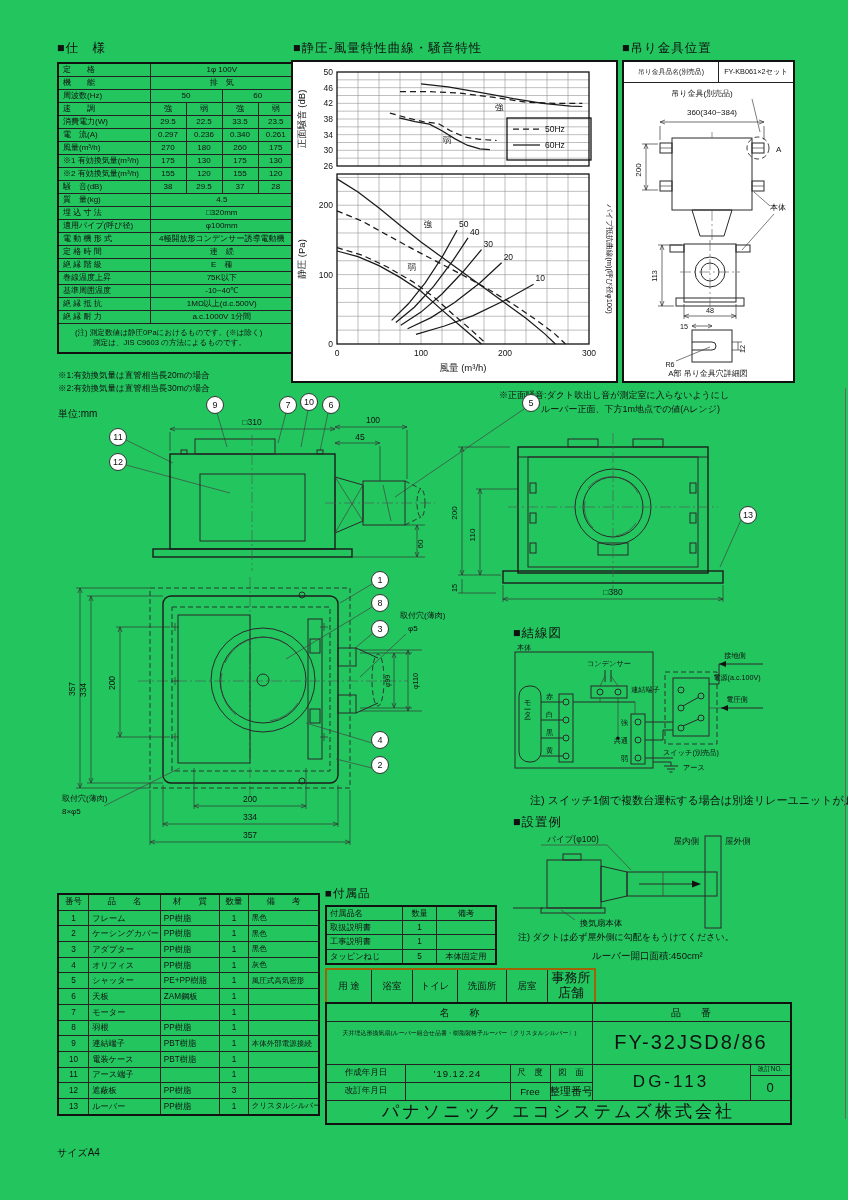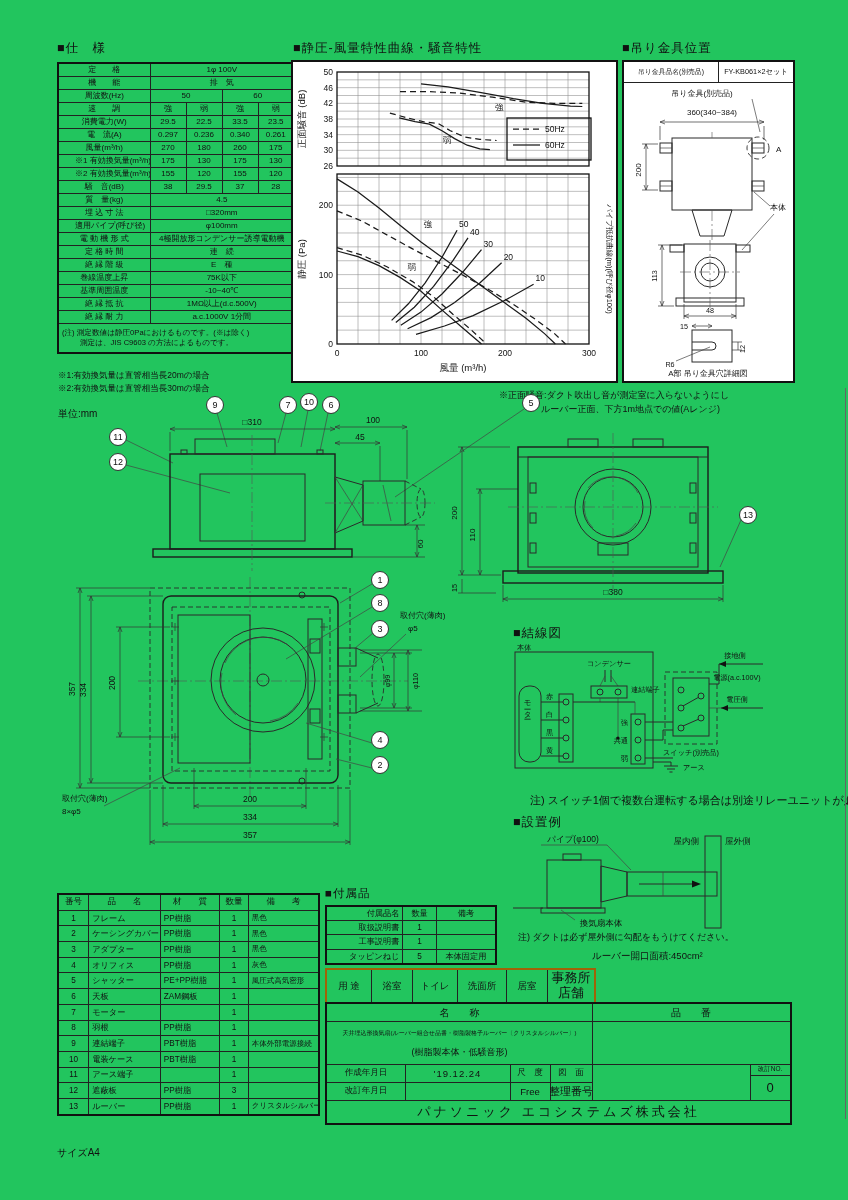--- a/index.html
+++ b/index.html
@@ -5,32 +5,32 @@
   html,body{margin:0;padding:0;background:#e8e8e8}
   .page{position:relative;width:848px;height:1200px;background:#22c55e;font-family:"Liberation Sans",sans-serif;color:#111;overflow:hidden}
   .abs{position:absolute}
   .sec-title{position:absolute;font-size:12.5px;letter-spacing:1px;white-space:nowrap}
   .box{position:absolute;border:2px solid #111;background:#fff;box-sizing:border-box}
   table{border-collapse:collapse;table-layout:fixed}
   td{border:1px solid #222;overflow:hidden;white-space:nowrap}
   
   .spec{position:absolute;left:57px;top:62px;width:236px;border:2px solid #111}
   .spec td{font-size:8px;height:12px;text-align:center;padding:0 2px;line-height:1.1}
-  .spec td.lbl{text-align:center;padding:0 16px}
-  .spec td.note{text-align:left;font-size:7.6px;height:26px;white-space:normal;line-height:1.3;padding:1px 3px}
+  .spec td.lbl{text-align:left;padding:0 4px}
+  .spec td.note{text-align:left;font-size:7.6px;height:26px;white-space:normal;line-height:1.3;padding:1px 16px}
   .spec td.note .ind{padding-left:18px}
   
   .parts{position:absolute;left:57px;top:893px;width:263px;border:2px solid #111}
   .parts td{font-size:8.2px;height:14.7px;padding:0 3px;text-align:left}
   .parts td.c{text-align:center}
   .parts td:last-child{font-size:7.5px}
   .parts tr.hd td{text-align:center;font-size:8.5px}
   
   .acc{position:absolute;left:325px;top:905px;width:172px;border:2px solid #111}
-  .acc td{font-size:8.2px;height:13.2px;padding:0 3px;text-align:right}
+  .acc td{font-size:8.2px;height:13.2px;padding:0 3px;text-align:left}
   .acc td.c{text-align:center}
   
   .usage{position:absolute;left:325px;top:968px;width:250px;border:2px solid #a16207}
   .usage td{font-size:9.5px;height:30px;text-align:center}
   .usage td .two{font-size:13px;line-height:1.15}
   
   .tblock{position:absolute;left:325px;top:1002px;width:467px;height:123px;border:2px solid #111;box-sizing:border-box}
   .tblock .cell{position:absolute;display:flex;align-items:center;justify-content:center;white-space:nowrap;overflow:hidden;box-sizing:border-box}
   .tblock .hline,.tblock .vline{position:absolute;background:#222}
   .notes{position:absolute;font-size:8.5px;white-space:nowrap}
@@ -885,29 +885,30 @@
     <div class="hline" style="left:423px;top:71px;width:40px;height:1px"></div>
     <div class="hline" style="left:0;top:96px;width:463px;height:1px"></div>
     <div class="vline" style="left:265px;top:0;width:1px;height:96px"></div>
     <div class="vline" style="left:78px;top:60px;width:1px;height:36px"></div>
     <div class="vline" style="left:183px;top:60px;width:1px;height:36px"></div>
     <div class="vline" style="left:223px;top:60px;width:1px;height:36px"></div>
     <div class="vline" style="left:423px;top:60px;width:1px;height:36px"></div>
     <div class="cell" style="left:0;top:0;width:265px;height:17px;font-size:10px">名　　称</div>
     <div class="cell" style="left:265px;top:0;width:198px;height:17px;font-size:10px">品　　番</div>
     <div class="cell" style="left:0;top:17px;width:265px;height:24px;font-size:6px">天井埋込形換気扇(ルーバー組合せ品番・樹脂製格子ルーバー〔クリスタルシルバー〕)</div>
-    <div class="cell" style="left:0;top:38px;width:265px;height:20px;font-size:9px">(樹脂製本体・低騒音形)</div>
+    <div class="cell" style="left:265px;top:17px;width:198px;height:43px;font-size:20px;letter-spacing:2px">FY-32JSD8/86</div>
     <div class="cell" style="left:0;top:60px;width:78px;height:18px;font-size:8.5px">作成年月日</div>
     <div class="cell" style="left:78px;top:60px;width:105px;height:18px;font-size:9.5px;letter-spacing:1px">'19.12.24</div>
     <div class="cell" style="left:183px;top:60px;width:40px;height:18px;font-size:8.5px">尺　度</div>
     <div class="cell" style="left:223px;top:60px;width:42px;height:18px;font-size:8.5px">図　面</div>
     <div class="cell" style="left:0;top:78px;width:78px;height:18px;font-size:8.5px">改訂年月日</div>
     <div class="cell" style="left:78px;top:78px;width:105px;height:18px;font-size:9.5px"></div>
     <div class="cell" style="left:183px;top:78px;width:40px;height:18px;font-size:9.5px">Free</div>
     <div class="cell" style="left:223px;top:78px;width:42px;height:18px;font-size:11px">整理番号</div>
+    <div class="cell" style="left:265px;top:60px;width:158px;height:36px;font-size:17px;letter-spacing:3px">DG-113</div>
     <div class="cell" style="left:423px;top:60px;width:40px;height:11px;font-size:6.5px">改訂NO.</div>
     <div class="cell" style="left:423px;top:71px;width:40px;height:25px;font-size:13px">0</div>
-    <div class="cell" style="left:0;top:96px;width:463px;height:23px;font-size:13px;letter-spacing:3px">パナソニック エコシステムズ株式会社</div>
+    <div class="cell" style="left:0;top:96px;width:463px;height:23px;font-size:17px;letter-spacing:3px">パナソニック エコシステムズ株式会社</div>
   </div>
 
   <div class="edge" style="left:845px;top:388px;width:1px;height:731px"></div>
 
 </div>
 
 </body></html>

